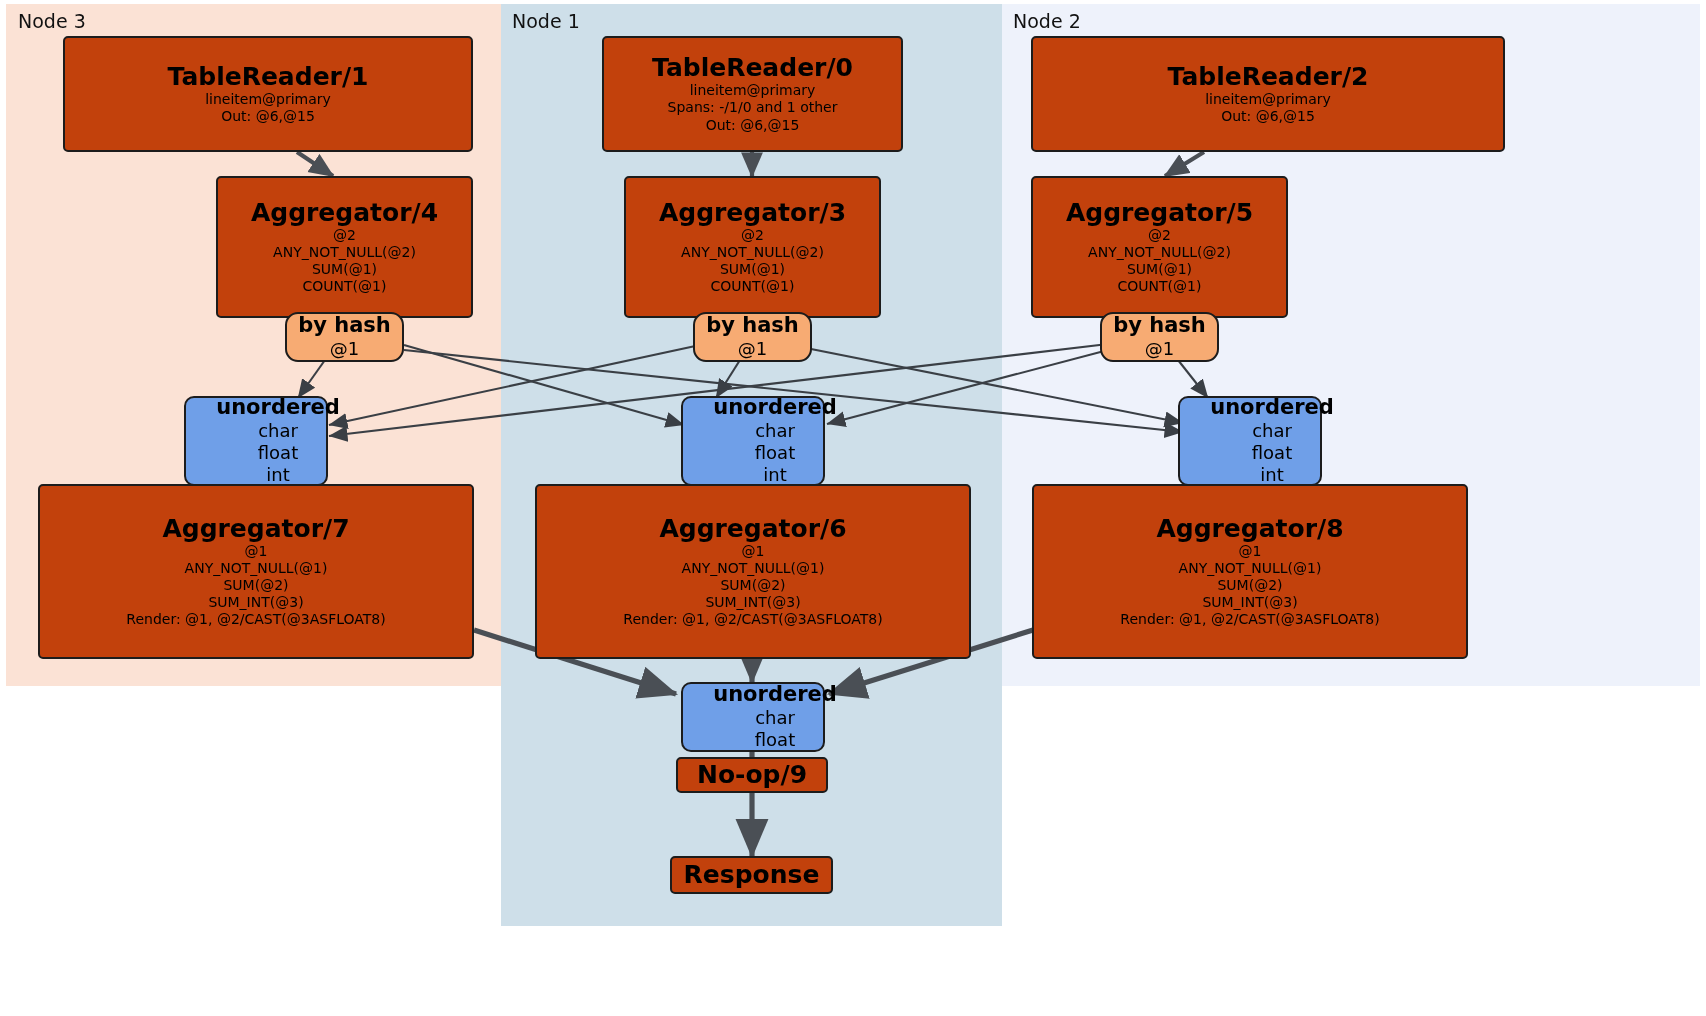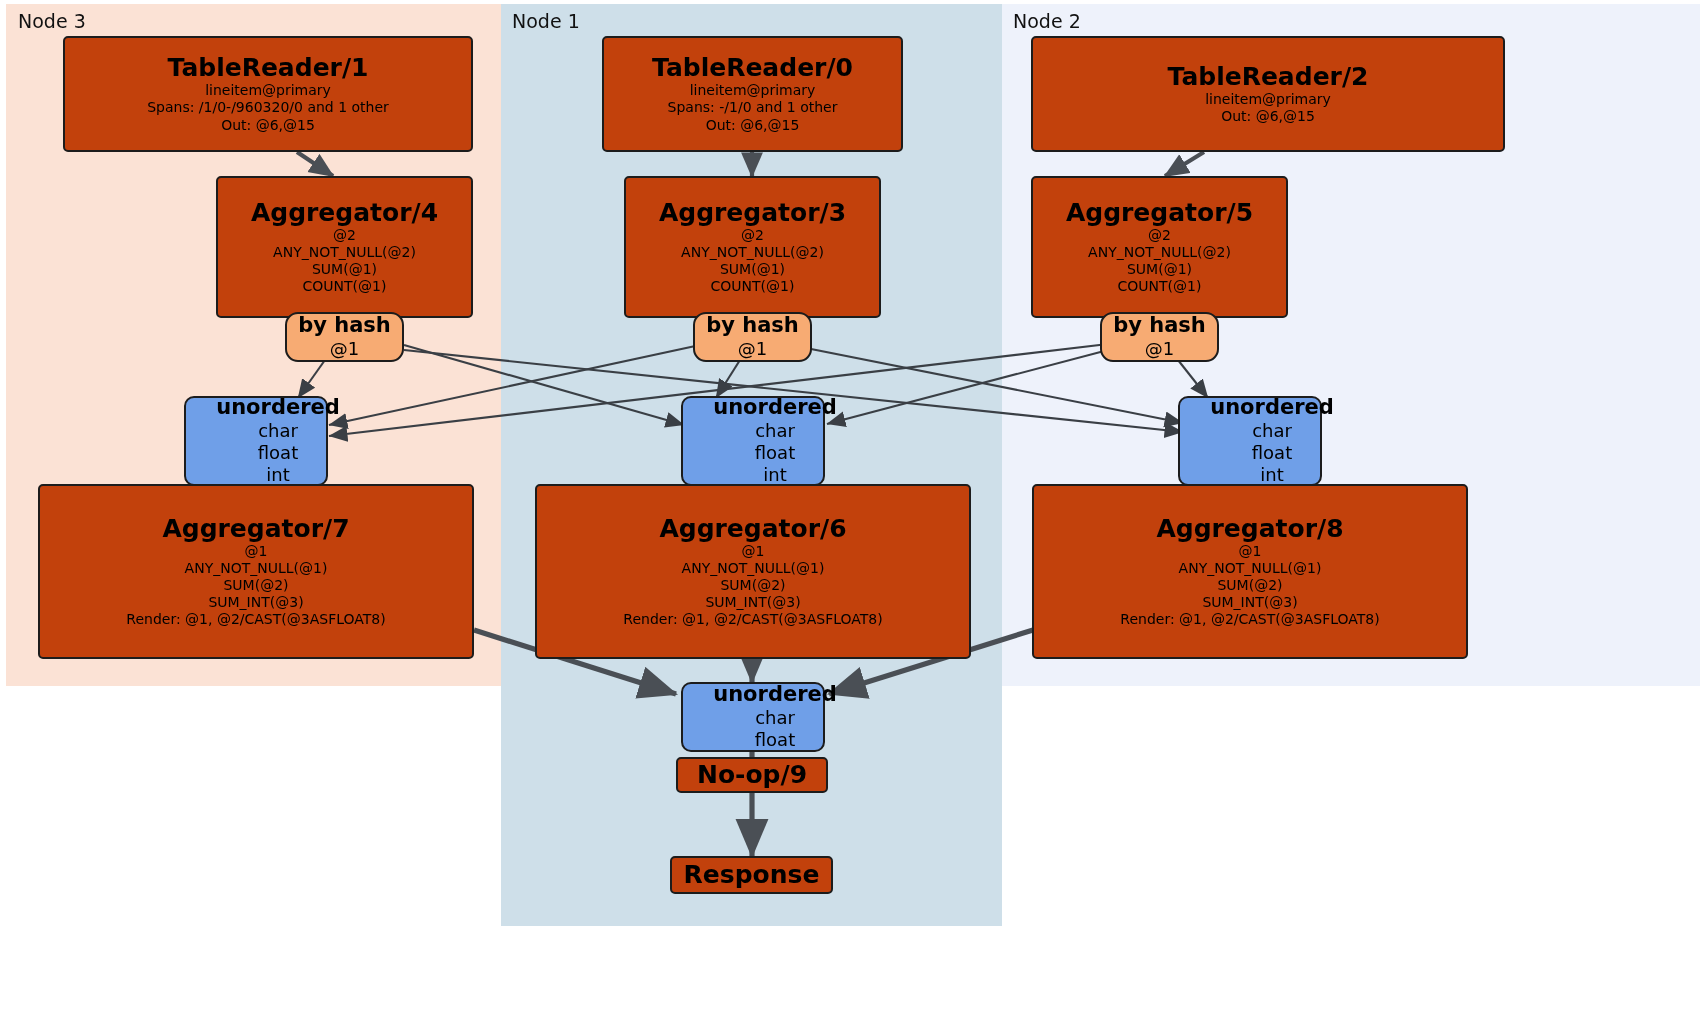--- a/index.html
+++ b/index.html
@@ -85,21 +85,20 @@
     </g>
 
     <g stroke="#4a4f55" stroke-width="5.2" fill="none" marker-end="url(#ah)">
       <path d="M752,790 L752,856"></path>
     </g>
   </svg>
 
   <div class="gnode proc" style="left:63px;top:36px;width:410px;height:116px;">
     <div class="ttl">TableReader/1</div>
     <div class="sub">lineitem@primary</div>
-    <div class="sub">Spans: /1/0-/960320/0 and 1 other</div>
     <div class="sub">Out: @6,@15</div>
   </div>
 
   <div class="gnode proc" style="left:602px;top:36px;width:301px;height:116px;">
     <div class="ttl">TableReader/0</div>
     <div class="sub">lineitem@primary</div>
     <div class="sub">Spans: -/1/0 and 1 other</div>
     <div class="sub">Out: @6,@15</div>
   </div>
 

